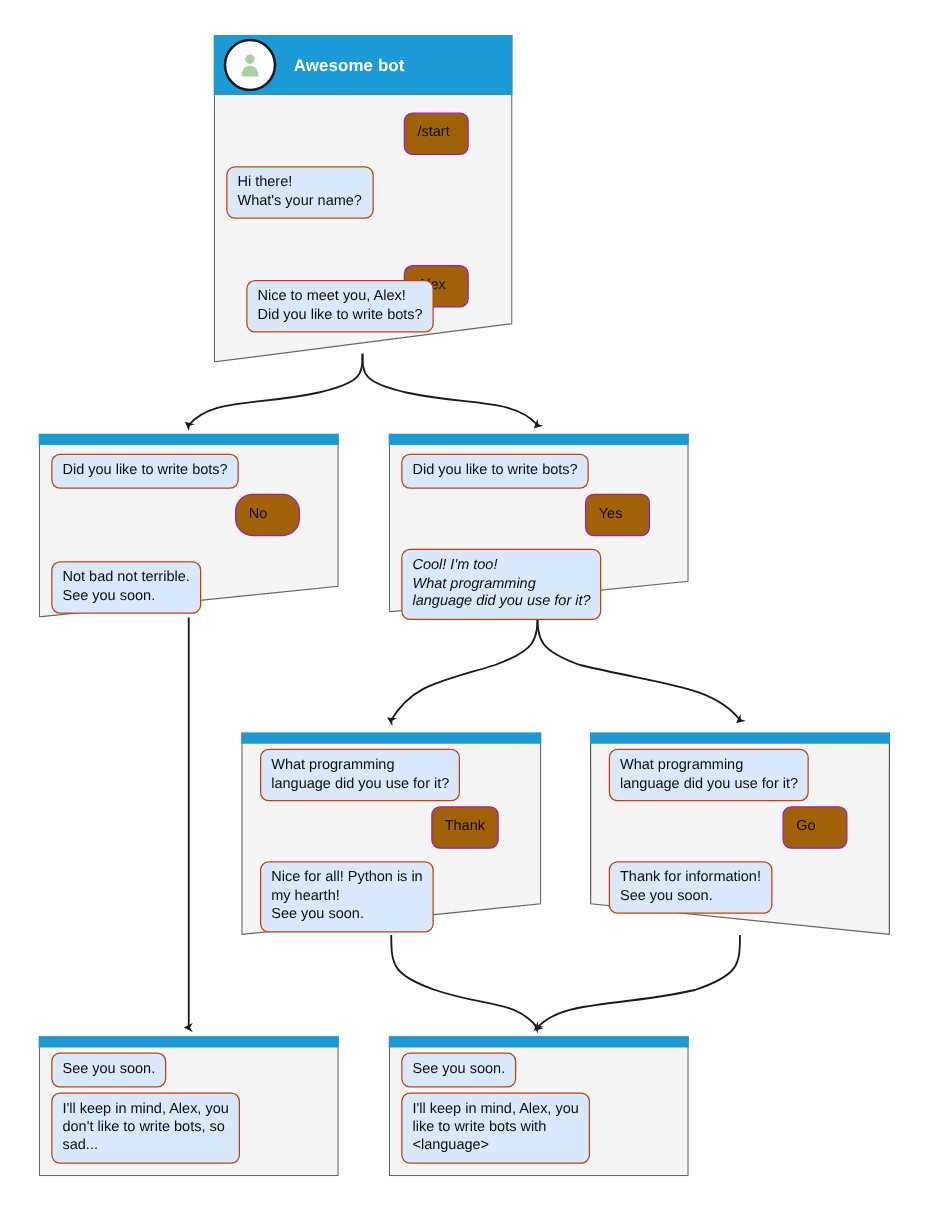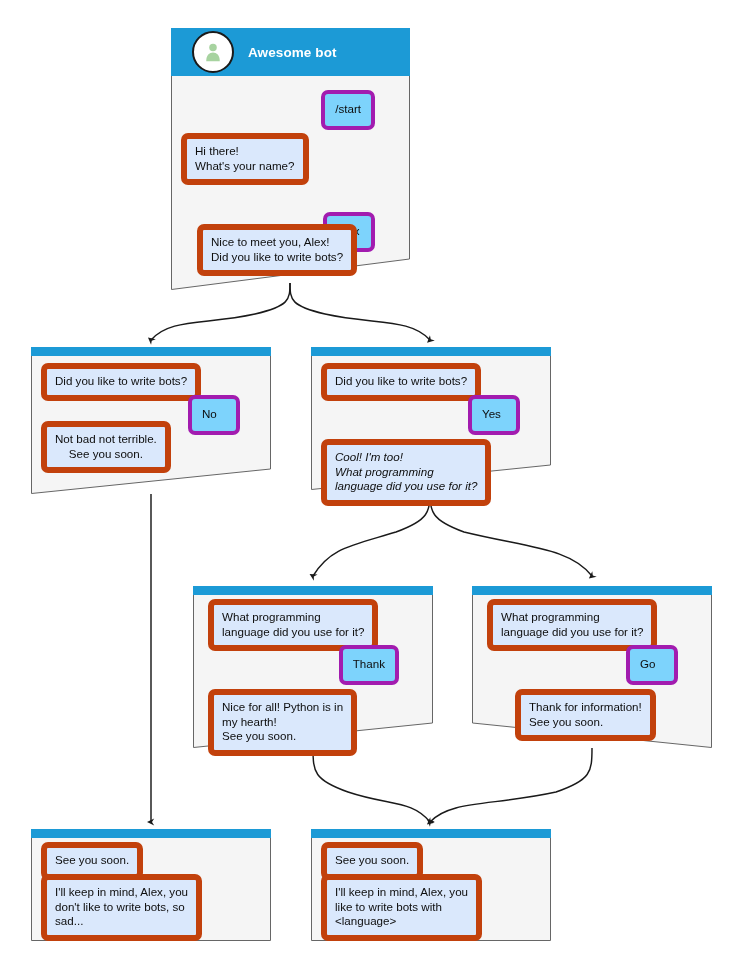--- a/index.html
+++ b/index.html
@@ -55,21 +55,21 @@
   .hdr-full {
     position: absolute;
     left: 0;
     top: 0;
     width: 100%;
     height: 48px;
     background: #1c9ad6;
     display: flex;
     align-items: center;
     box-sizing: border-box;
-    padding-left: 21px;
+    padding-left: 8px;
   }
   .avatar {
     width: 38px;
     height: 38px;
     border-radius: 50%;
     background: #ffffff;
     border: 2px solid #1a1a1a;
     display: flex;
     align-items: center;
     justify-content: center;
@@ -107,26 +107,26 @@
     font-size: 11.6px;
     line-height: 14.6px;
     color: #0d0d0d;
     border-radius: 7px;
     padding: 5px 8px 6px 8px;
     white-space: pre-line;
     position: absolute;
   }
   .bubble.bot {
     background: #dae8fc;
-    border: 6px solid #c2410c;
+    border: 1px solid #c2410c;
     left: 10px;
   }
   .bubble.user {
-    background: #7dd3fc;
-    border: 4px solid #a21caf;
+    background: #a16207;
+    border: 1px solid #a21caf;
     right: 10px;
     text-align: left;
     min-width: 52px;
   }
 
   .u-big { padding: 8px 10px 9px 10px; }
 </style>
 </head>
 <body>
 
@@ -181,22 +181,22 @@
   </div>
 
   <div class="node" style="left:31px; top:347px; width:240px; height:147px;">
     <svg class="node-shape" viewBox="0 0 240 147" preserveAspectRatio="none">
       <path d="M0.5,0.5 L239.5,0.5 L239.5,122 L0.5,146.5 Z" fill="#f5f5f5" stroke="#666666" stroke-width="1" vector-effect="non-scaling-stroke"></path>
     </svg>
     <div class="node-content">
       <div class="hdr-strip"></div>
       <div class="chat" style="top:9px; height:138px;">
         <div class="bubble bot" style="top:7px;">Did you like to write bots?</div>
-        <div class="bubble user u-big" style="top:39px; right:31px;">No</div>
-        <div class="bubble bot" style="top:65px;text-align:center;">Not bad not terrible.
+        <div class="bubble user u-big" style="top:39px; right:31px;border-radius:14px;">No</div>
+        <div class="bubble bot" style="top:93px;">Not bad not terrible.
 See you soon.</div>
       </div>
     </div>
   </div>
 
   <div class="node" style="left:311px; top:347px; width:240px; height:143px;">
     <svg class="node-shape" viewBox="0 0 240 143" preserveAspectRatio="none">
       <path d="M0.5,0.5 L239.5,0.5 L239.5,118 L0.5,142.5 Z" fill="#f5f5f5" stroke="#666666" stroke-width="1" vector-effect="non-scaling-stroke"></path>
     </svg>
     <div class="node-content">
@@ -231,21 +231,21 @@
   <div class="node" style="left:472px; top:586px; width:240px; height:162px;">
     <svg class="node-shape" viewBox="0 0 240 162" preserveAspectRatio="none">
       <path d="M0.5,0.5 L239.5,0.5 L239.5,161.5 L0.5,137 Z" fill="#f5f5f5" stroke="#666666" stroke-width="1" vector-effect="non-scaling-stroke"></path>
     </svg>
     <div class="node-content">
       <div class="hdr-strip"></div>
       <div class="chat" style="top:9px; height:153px;">
         <div class="bubble bot" style="top:4px; left:15px;">What programming
 language did you use for it?</div>
         <div class="bubble user u-big" style="top:50px; right:34px;margin-left:40px;">Go</div>
-        <div class="bubble bot" style="top:94px; left:15px;margin-left:28px;">Thank for information!
+        <div class="bubble bot" style="top:94px; left:15px;">Thank for information!
 See you soon.</div>
       </div>
     </div>
   </div>
 
   <div class="node" style="left:31px; top:829px; width:240px; height:112px;">
     <svg class="node-shape" viewBox="0 0 240 112" preserveAspectRatio="none">
       <path d="M0.5,0.5 L239.5,0.5 L239.5,111.5 L0.5,111.5 Z" fill="#f5f5f5" stroke="#666666" stroke-width="1" vector-effect="non-scaling-stroke"></path>
     </svg>
     <div class="node-content">

